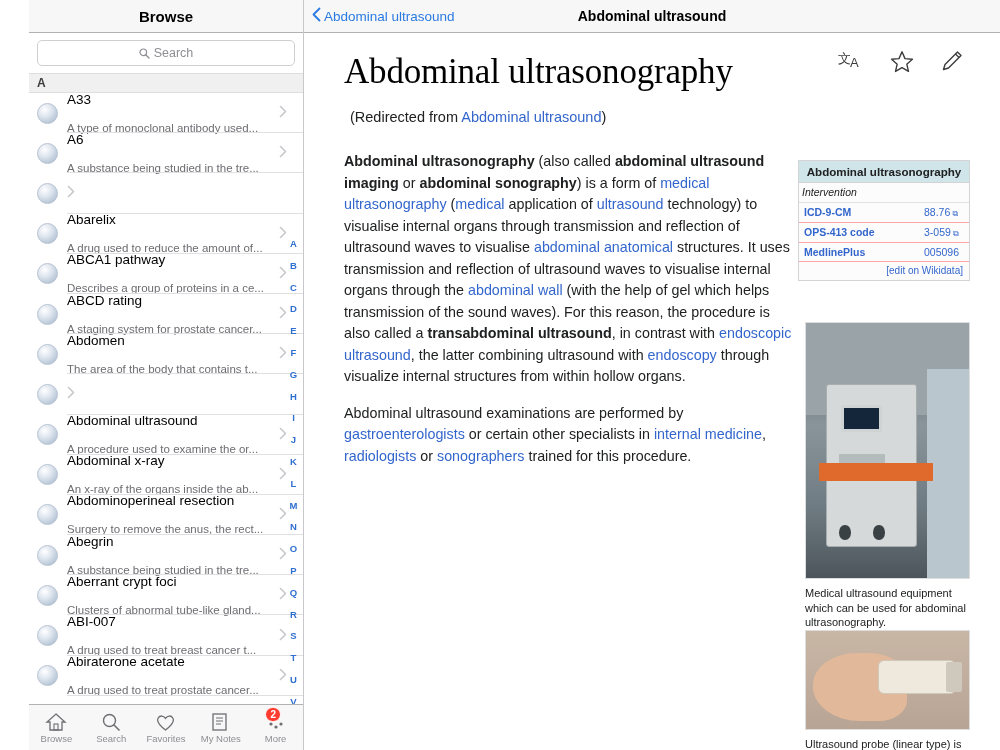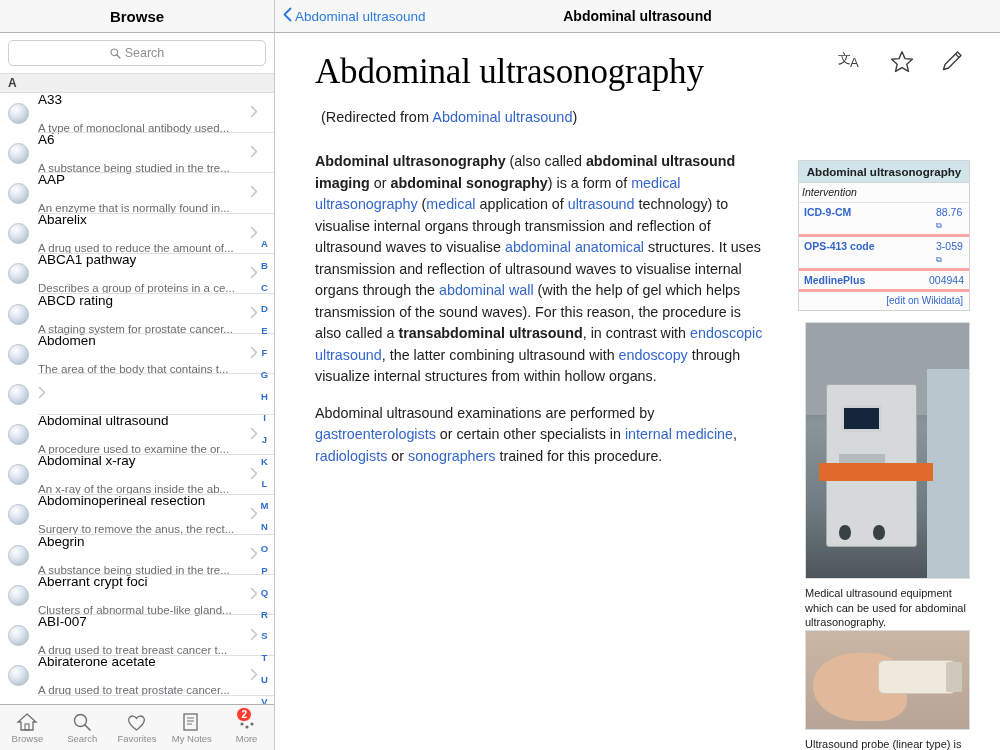--- a/index.html
+++ b/index.html
@@ -4,21 +4,21 @@
 <style>
   * { box-sizing: border-box; }
   html, body {
     margin: 0; padding: 0;
     width: 1000px; height: 750px;
     overflow: hidden;
     font-family: "Liberation Sans", sans-serif;
     background: #ffffff;
     -webkit-font-smoothing: antialiased;
   }
-  #app { position: relative; width: 1000px; height: 750px; display: flex; }
+  #app { position: relative; width: 1000px; height: 750px; display: flex; padding-left: 29px; }
 
   
   #left-pane {
     width: 275px; height: 750px;
     background: #ffffff;
     border-right: 1px solid #c8c7cc;
     display: flex; flex-direction: column;
     position: relative;
   }
   .left-header {
@@ -207,22 +207,21 @@
   .ib-sub {
     text-align: left;
     font-style: italic;
     font-size: 10.5px;
     padding: 3px 3px 4px;
     border-bottom: 1px solid #e2e2e2;
   }
   .ib-row {
     display: flex;
     padding: 3px 5px;
-    border-bottom: 3px solid #fca5a5;
-    gap: 12px;
+    border-bottom: 1px solid #fca5a5;
   }
   .ib-key { width: 92px; color: #3366cc; font-weight: bold; }
   .ib-val { flex: 1; color: #3366cc; margin-left: 28px; }
   .ext { font-size: 8px; color: #3366cc; }
   .ib-foot {
     text-align: right;
     padding: 3px 6px 4px;
     color: #3366cc;
     font-size: 10px;
   }
@@ -325,24 +324,20 @@
               <div class="row-title">A6</div>
               <div class="row-sub">A substance being studied in the tre...</div>
             </div>
             <div class="row-chevron"><svg width="8" height="13" viewBox="0 0 8 13">
                 <polyline points="1.5,1.5 6.5,6.5 1.5,11.5" fill="none" stroke="#c7c7cc" stroke-width="1.6" stroke-linecap="round" stroke-linejoin="round"></polyline>
               </svg></div>
             <div class="row-sep"></div>
           </div>
           <div class="row">
             <div class="row-bullet"></div>
-            <div class="row-text">
-              <div class="row-title">AAP</div>
-              <div class="row-sub">An enzyme that is normally found in...</div>
-            </div>
             <div class="row-chevron"><svg width="8" height="13" viewBox="0 0 8 13">
                 <polyline points="1.5,1.5 6.5,6.5 1.5,11.5" fill="none" stroke="#c7c7cc" stroke-width="1.6" stroke-linecap="round" stroke-linejoin="round"></polyline>
               </svg></div>
             <div class="row-sep"></div>
           </div>
           <div class="row">
             <div class="row-bullet"></div>
             <div class="row-text">
               <div class="row-title">Abarelix</div>
               <div class="row-sub">A drug used to reduce the amount of...</div>
@@ -611,21 +606,21 @@
             <div class="ib-row">
               <div class="ib-key">ICD-9-CM</div>
               <div class="ib-val">88.76<span class="ext"> ⧉</span></div>
             </div>
             <div class="ib-row">
               <div class="ib-key">OPS-413 code</div>
               <div class="ib-val">3-059<span class="ext"> ⧉</span></div>
             </div>
             <div class="ib-row">
               <div class="ib-key">MedlinePlus</div>
-              <div class="ib-val">004944</div>
+              <div class="ib-val">005096</div>
             </div>
           </div>
         <div class="ib-foot clickable">[edit on Wikidata]</div>
       </div>
 
       <div class="figure" id="fig1">
         <div class="fig-img" id="img-machine">
           <div class="wall"></div>
             <div class="bed"></div>
           <div class="body">

